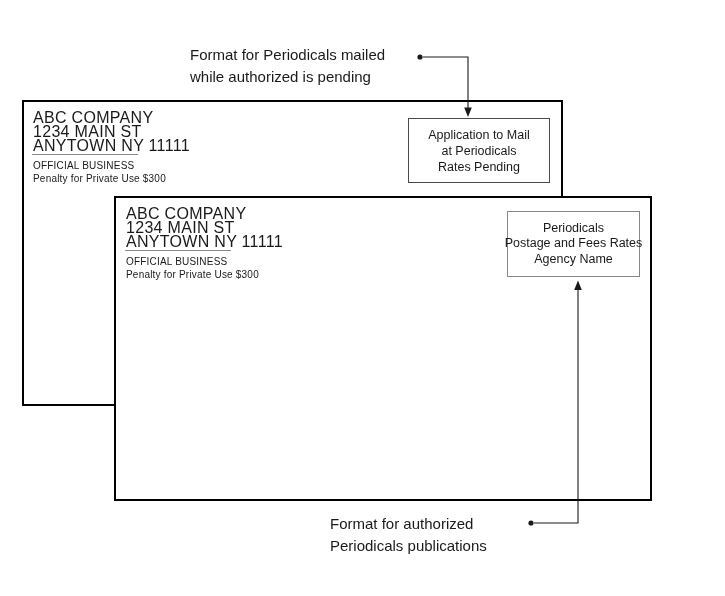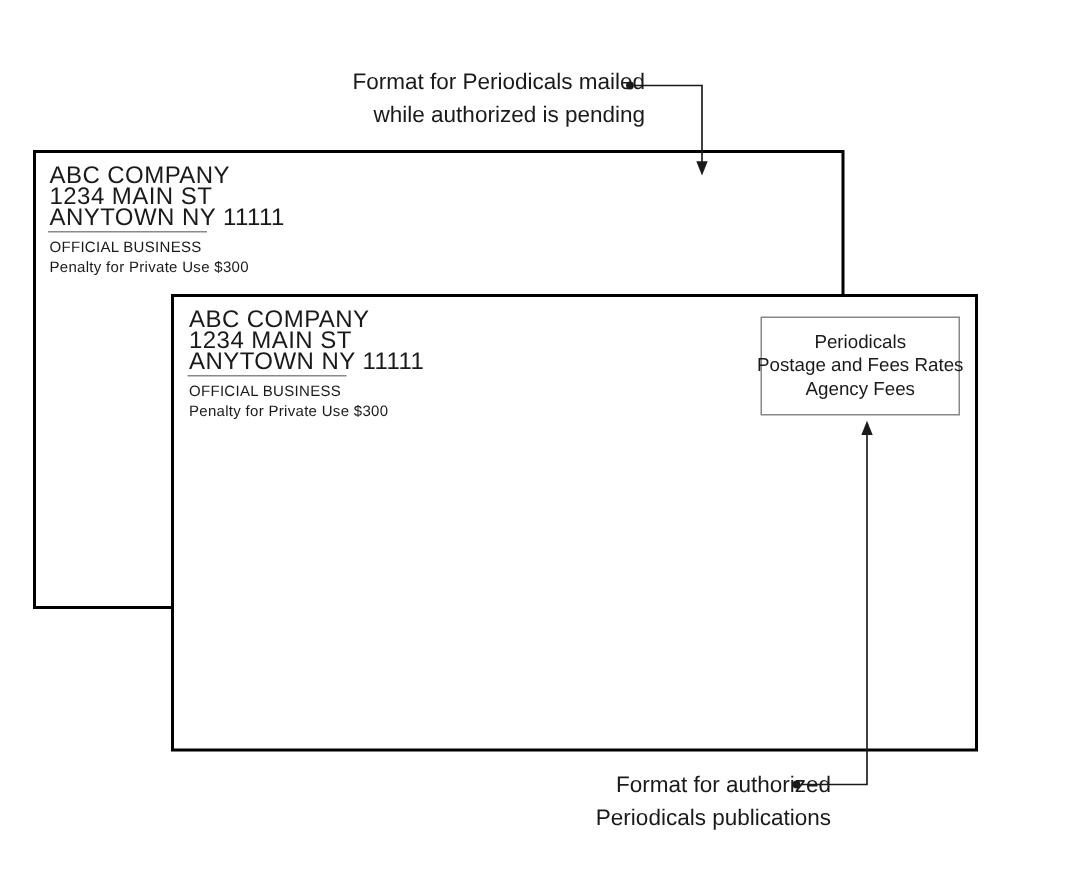--- a/index.html
+++ b/index.html
@@ -78,21 +78,21 @@
   }
   .permit-authorized {
     left: 391px; top: 13px;
     width: 133px; height: 66px;
     border: 1px solid var(--permit-border-light);
     line-height: 15.5px;
   }
 
   .callout {
     position: absolute;
-    text-align: right;
+    text-align: left;
     font-size: 15px;
     line-height: 21.5px;
     color: var(--ink);
     z-index: 4;
     white-space: nowrap;
   }
   .callout-top { left: 190px; top: 44px;  width: 240px; }
   .callout-bottom { left: 330px; top: 513px; width: 224px; }
 
   .overlay {
@@ -114,37 +114,42 @@
     <div class="addr">
       <div>ABC COMPANY</div>
       <div>1234 MAIN ST</div>
       <div>ANYTOWN NY 11111</div>
     </div>
     <div class="addr-divider"></div>
     <div class="official">
       <div>OFFICIAL BUSINESS</div>
       <div>Penalty for Private Use $300</div>
     </div>
+    <div class="permit-box permit-pending">
+      <div>Application to Mail</div>
+      <div>at Periodicals</div>
+      <div>Rates Pending</div>
+    </div>
   </div>
 
   <div class="envelope env-authorized">
     <div class="addr">
       <div>ABC COMPANY</div>
       <div>1234 MAIN ST</div>
       <div>ANYTOWN NY 11111</div>
     </div>
     <div class="addr-divider"></div>
     <div class="official">
       <div>OFFICIAL BUSINESS</div>
       <div>Penalty for Private Use $300</div>
     </div>
     <div class="permit-box permit-authorized">
       <div>Periodicals</div>
       <div>Postage and Fees Rates</div>
-      <div>Agency Fees</div>
+      <div>Agency Name</div>
     </div>
   </div>
 
   <svg class="overlay" viewBox="0 0 725 596" xmlns="http://www.w3.org/2000/svg">
 
     <circle cx="420" cy="57" r="2.6"></circle>
     <path d="M423,57 H468 V109"></path>
     <polygon points="468,117 464.2,107.5 471.8,107.5"></polygon>
 
     <circle cx="531" cy="523" r="2.6"></circle>

